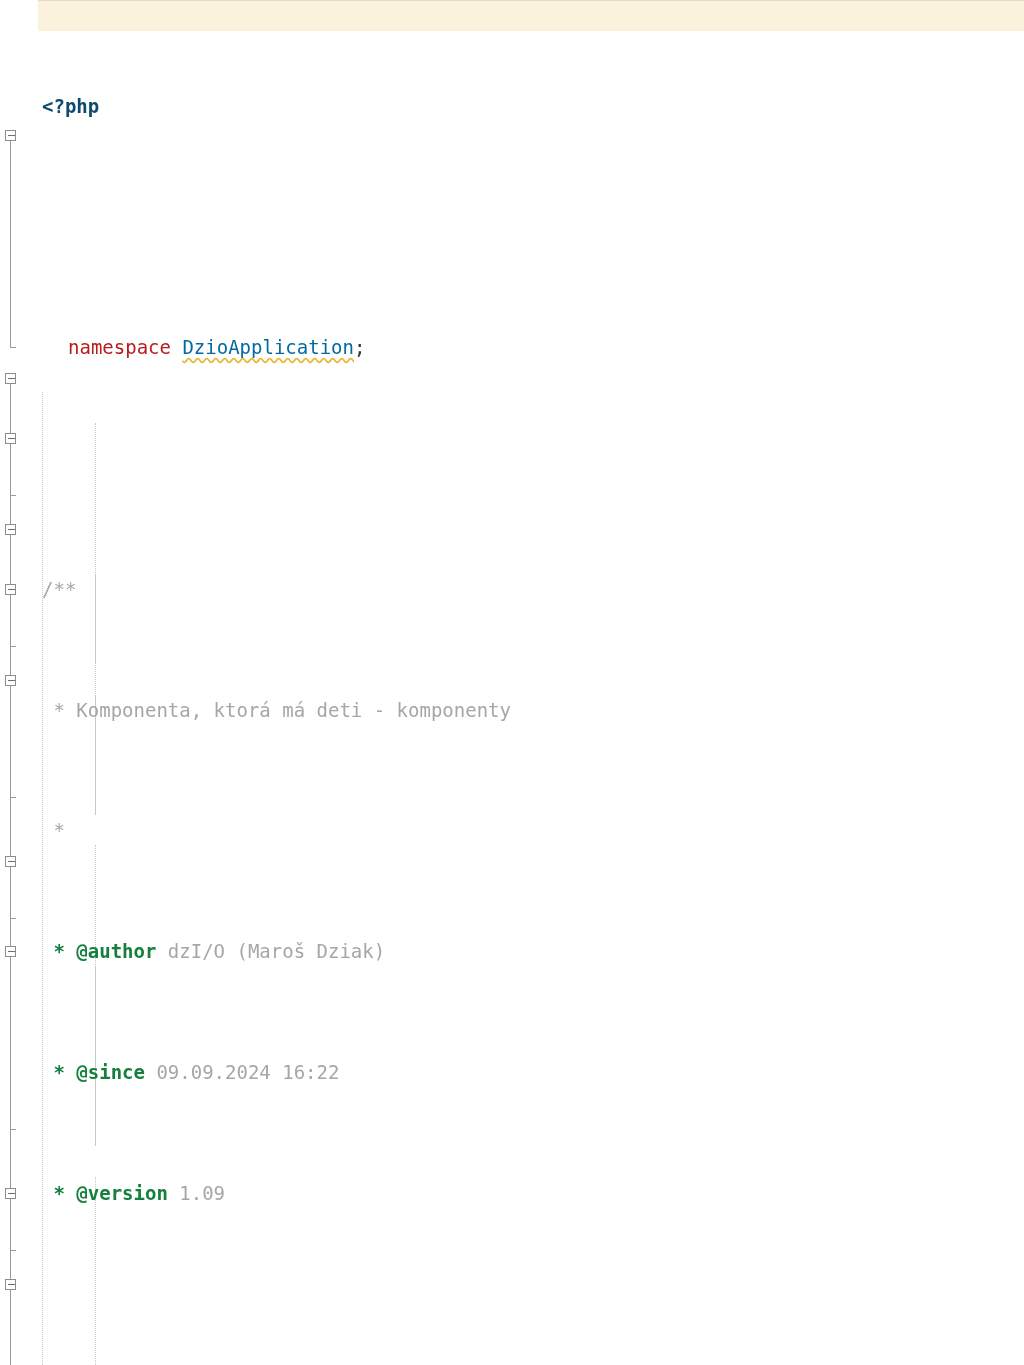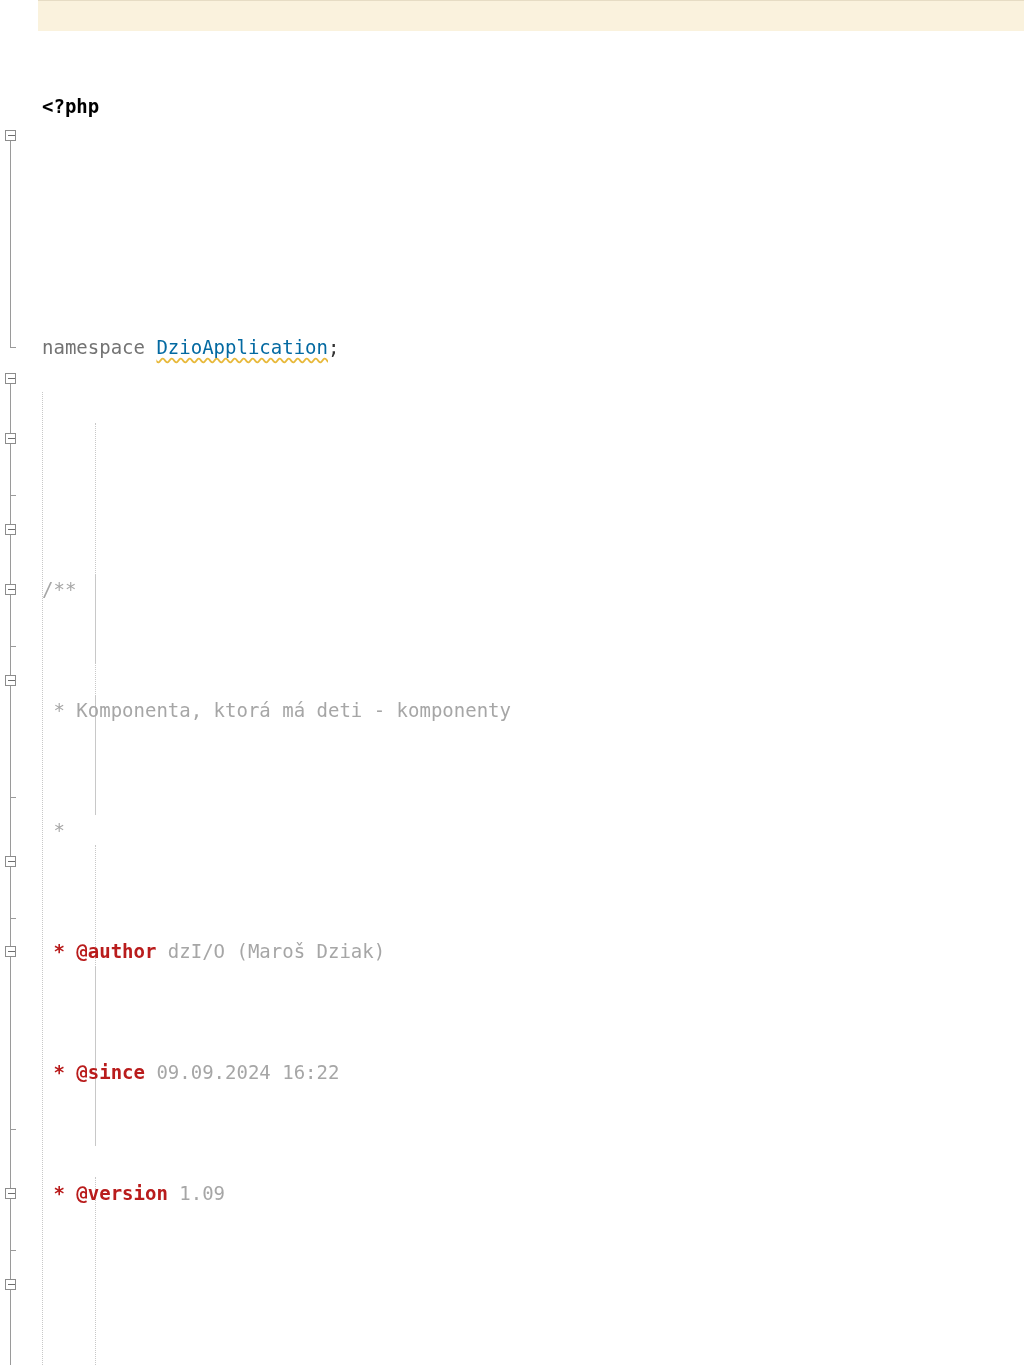--- a/index.html
+++ b/index.html
@@ -101,25 +101,25 @@
     letter-spacing: 0px;
     color: #000000;
   }
   #code .ln {
     display: block;
     height: 30.2px;
     white-space: pre;
   }
 
   
-  .kw        { color: #737373; }
+  .kw        { color: #b91c1c; margin-left: 26px; }
   .cmt       { color: #a6a6a6; }              
-  .cmt-tag   { color: #b91c1c; font-weight: bold; }              
+  .cmt-tag   { color: #15803d; font-weight: bold; }              
   .punct     { color: #333333; }
-  .php-open  { color: #000000; font-weight: bold; }
+  .php-open  { color: #0c4a6e; font-weight: bold; }
   .squiggle {
     color: #0369a1;
     text-decoration: underline wavy #e8b93b;
     text-decoration-skip-ink: none;
     text-underline-offset: 3px;
   }
 </style>
 </head>
 <body>
 

